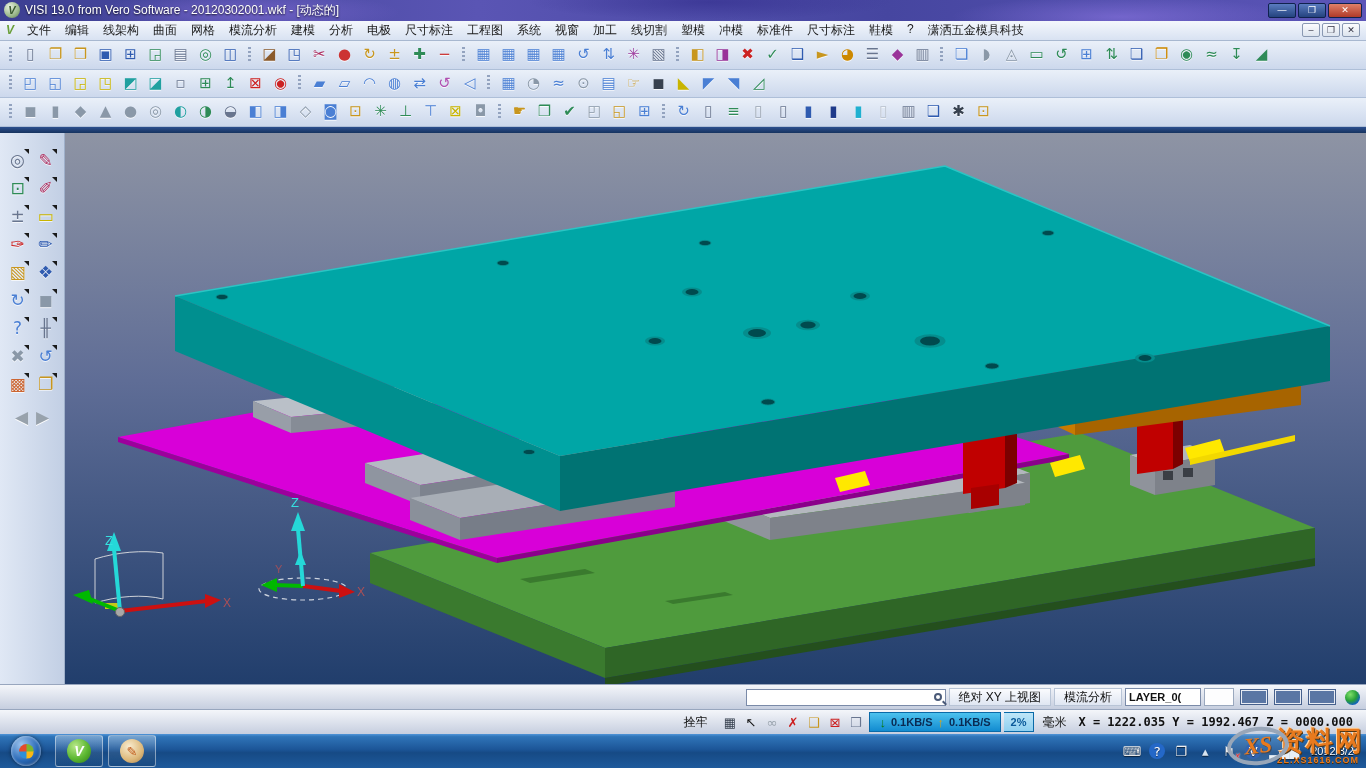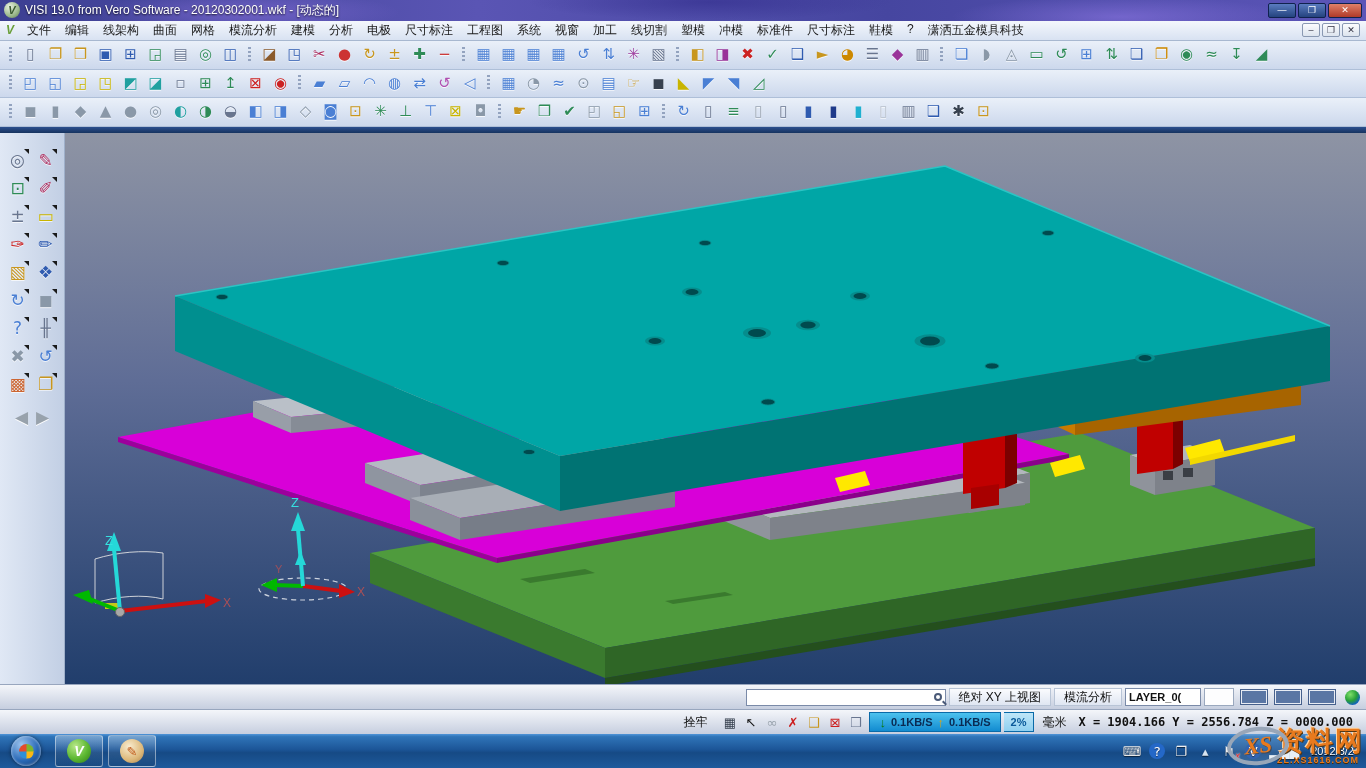--- a/index.html
+++ b/index.html
@@ -915,21 +915,21 @@
         <span class="st-icon" style="color: rgb(104, 117, 143);">❒</span>
       </span>
     <span class="net-panel">
       <span class="net-down">↓</span>
       <span>0.1KB/S</span>
       <span class="net-up">↑</span>
       <span>0.1KB/S</span>
     </span>
     <span class="percent-cell">2%</span>
     <span class="unit">毫米</span>
-    <span class="coords">X = 1904.166 Y = 2556.784 Z = 0000.000</span>
+    <span class="coords">X = 1222.035 Y = 1992.467 Z = 0000.000</span>
   </div>
 
   <div class="taskbar">
     <span class="start-orb">
         <span class="orb-flag"></span>
       </span>
     <span class="task-btn">
       <span class="visi-ball">V</span>
     </span>
     <span class="task-btn">

